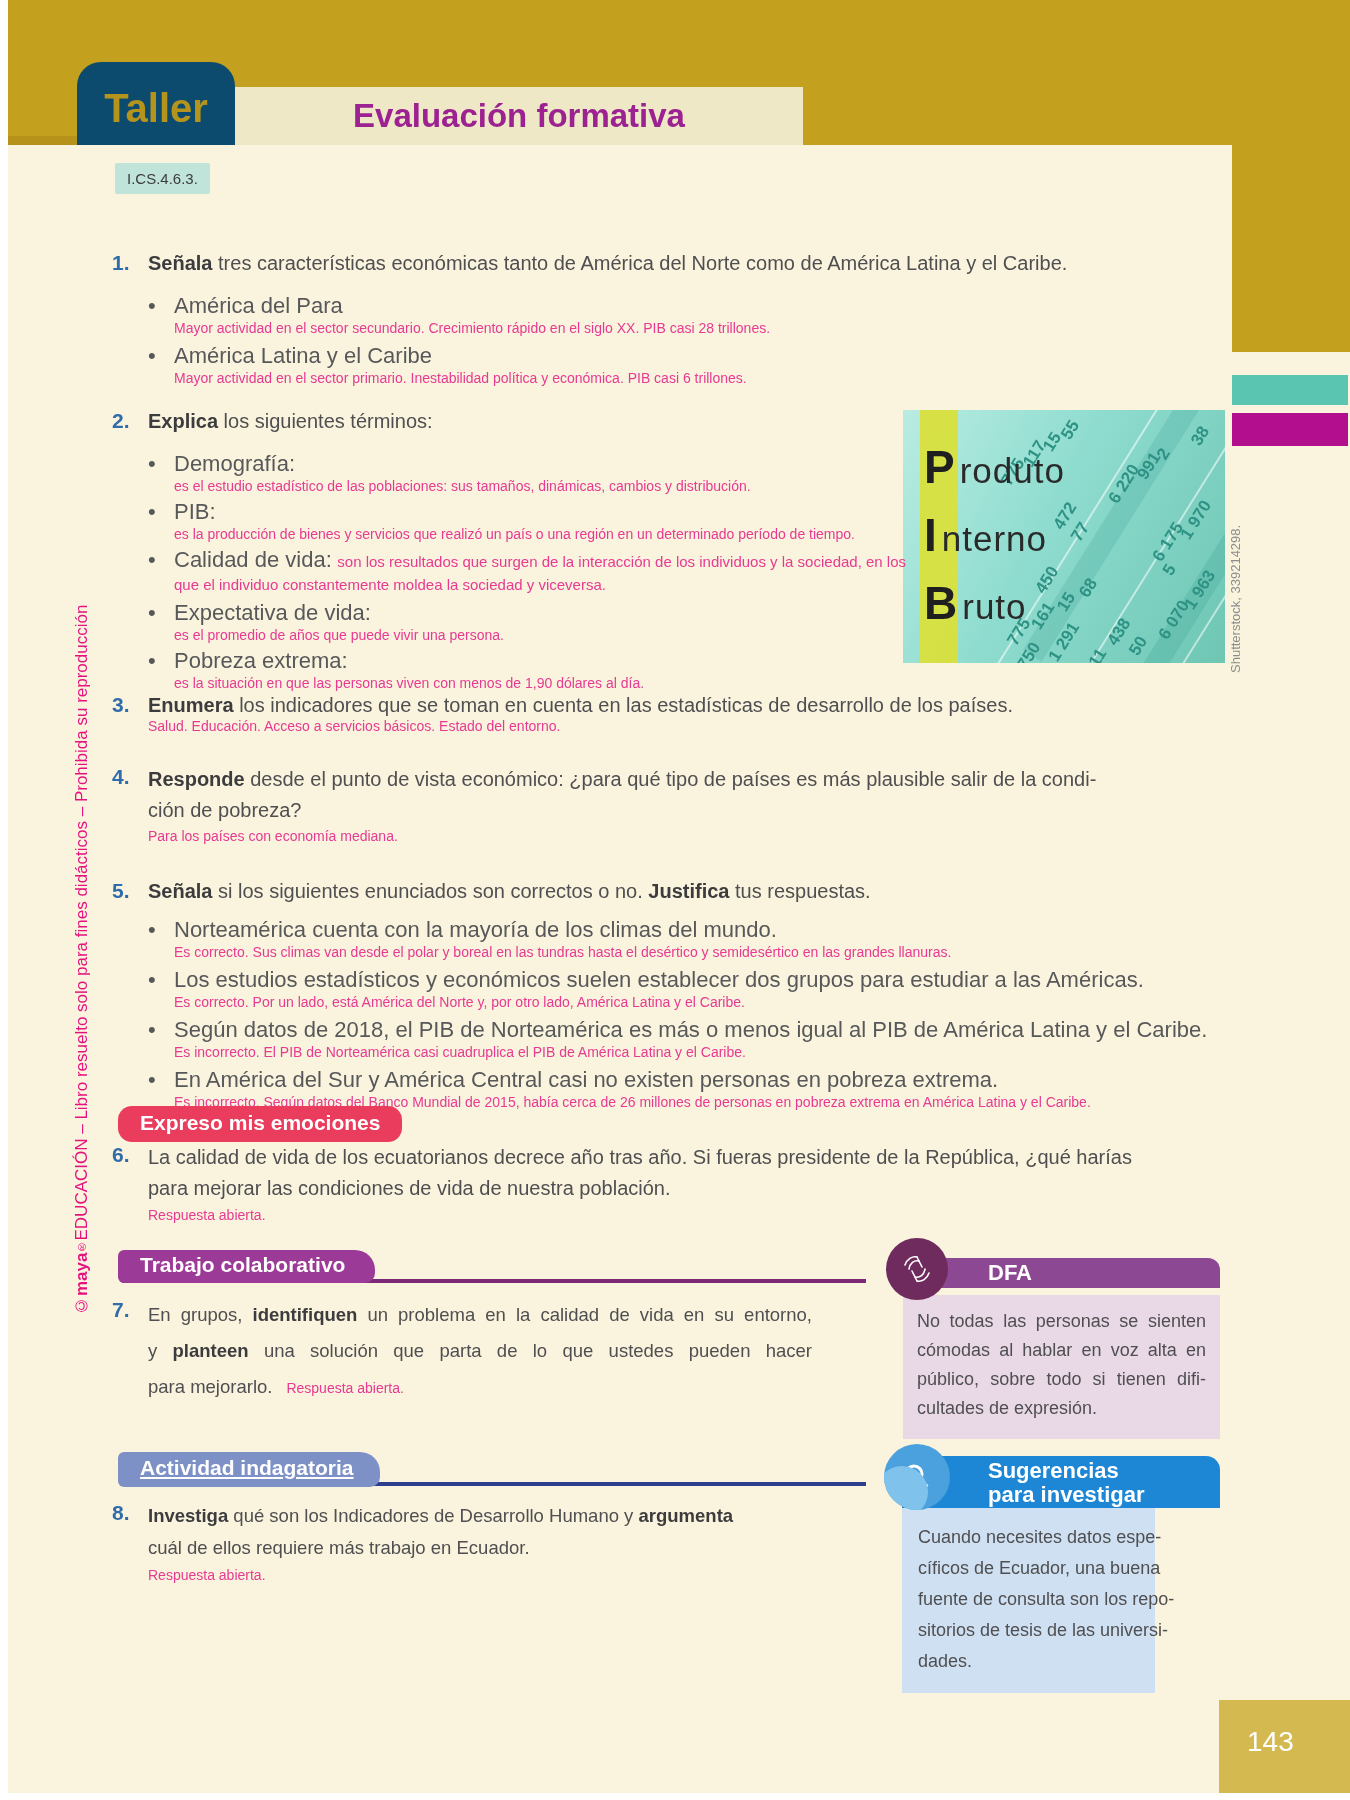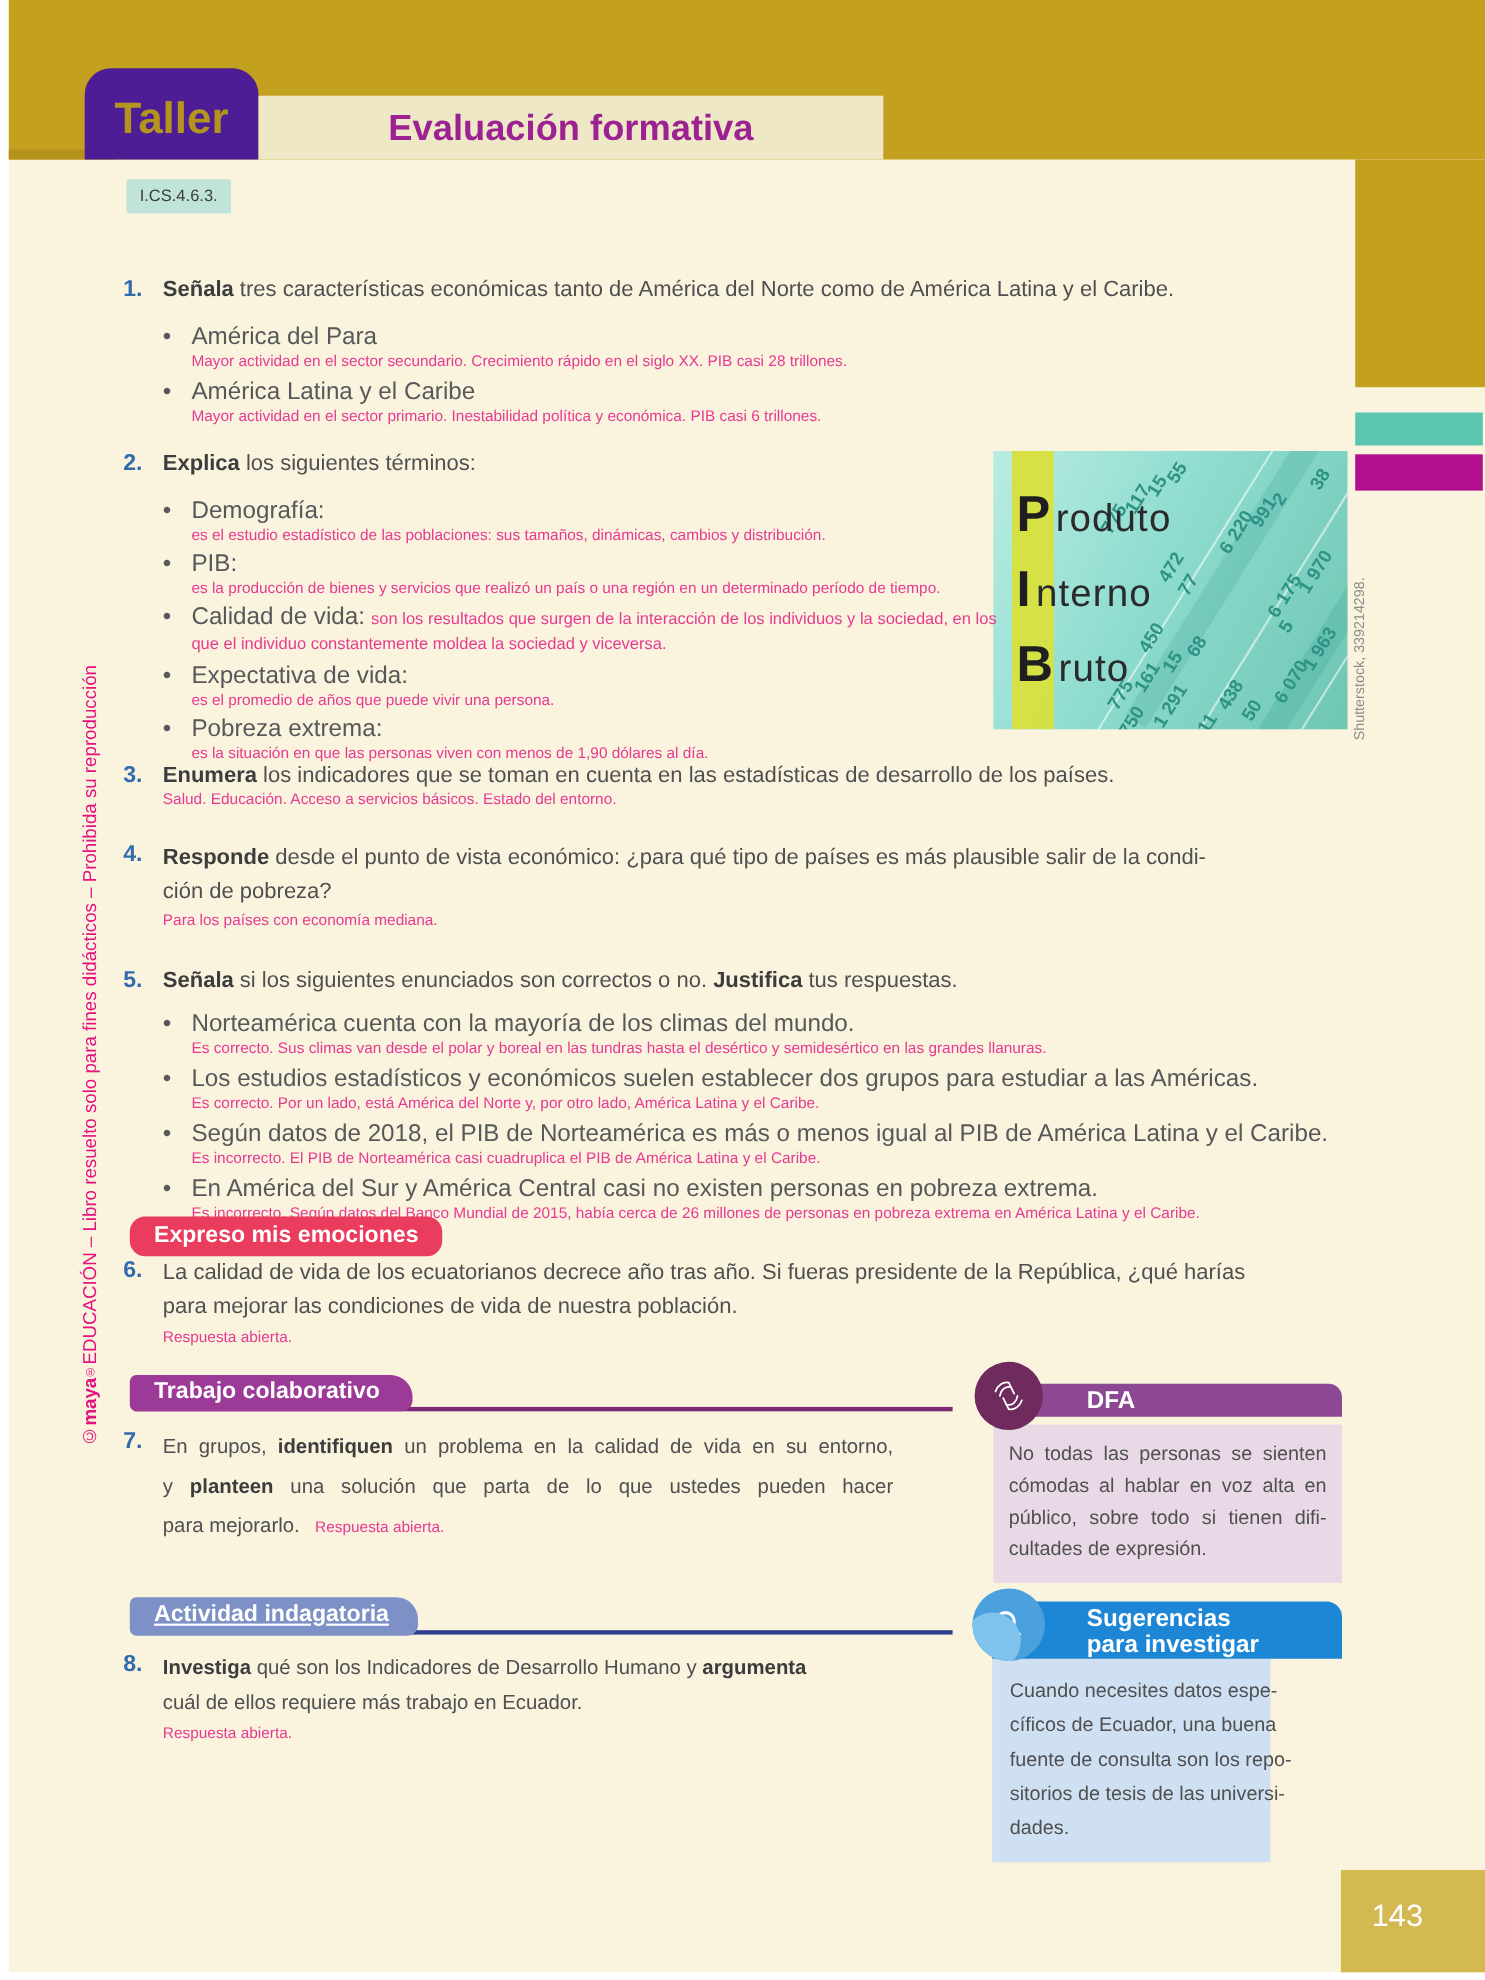--- a/index.html
+++ b/index.html
@@ -9,21 +9,21 @@
   }
   .abs{position:absolute;}
   
   #page-bg{left:8px;top:0;width:1342px;height:1793px;background:#faf3dd;}
   
   #banner{left:8px;top:0;width:1342px;height:145px;background:#c4a01f;}
   #banner-shadow{left:8px;top:136px;width:96px;height:9px;background:#b6921a;}
   #right-col{left:1232px;top:145px;width:118px;height:207px;background:#c4a01f;}
   #teal-bar{left:1232px;top:375px;width:116px;height:30px;background:#5ac5b1;}
   #magenta-bar{left:1232px;top:413px;width:116px;height:33px;background:#b30e8d;}
-  #taller-tab{left:77px;top:62px;width:158px;height:83px;background:#4c1d95;border-radius:24px 24px 0 0;
+  #taller-tab{left:77px;top:62px;width:158px;height:83px;background:#0c4a6e;border-radius:24px 24px 0 0;
     display:flex;align-items:center;justify-content:center;}
   #taller-tab .t{font-size:40px;font-weight:bold;color:#b5941e;padding-top:10px;}
   #band{left:235px;top:87px;width:568px;height:58px;background:#eee8c7;display:flex;align-items:center;justify-content:center;}
   #band .t{font-size:33px;font-weight:bold;color:#9c2191;}
   #code-badge{left:115px;top:163px;background:#c0e3da;padding:7px 12px;font-size:15px;color:#3c3c3e;border-radius:2px;}
   
   #sidebar{left:72px;top:425px;width:34px;height:890px;}
   .vert{writing-mode:vertical-rl;transform:rotate(180deg);height:100%;display:inline-block;}
   #sidebar .vert{font-size:17px;color:#e5117e;}
   #sidebar b{font-weight:bold;}

